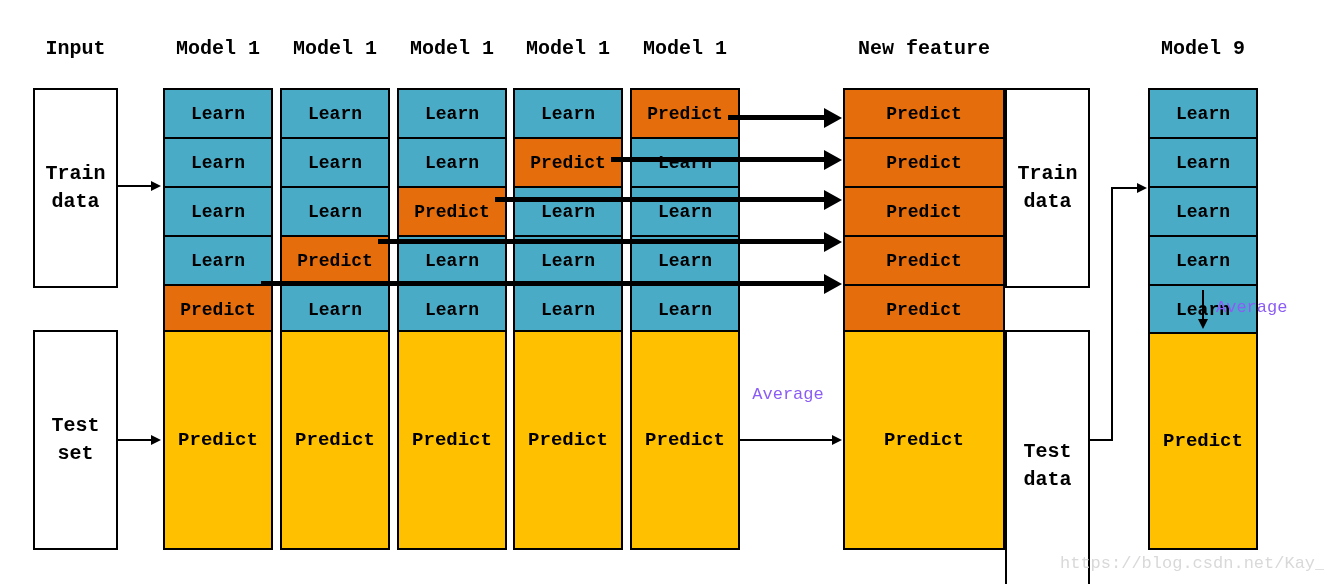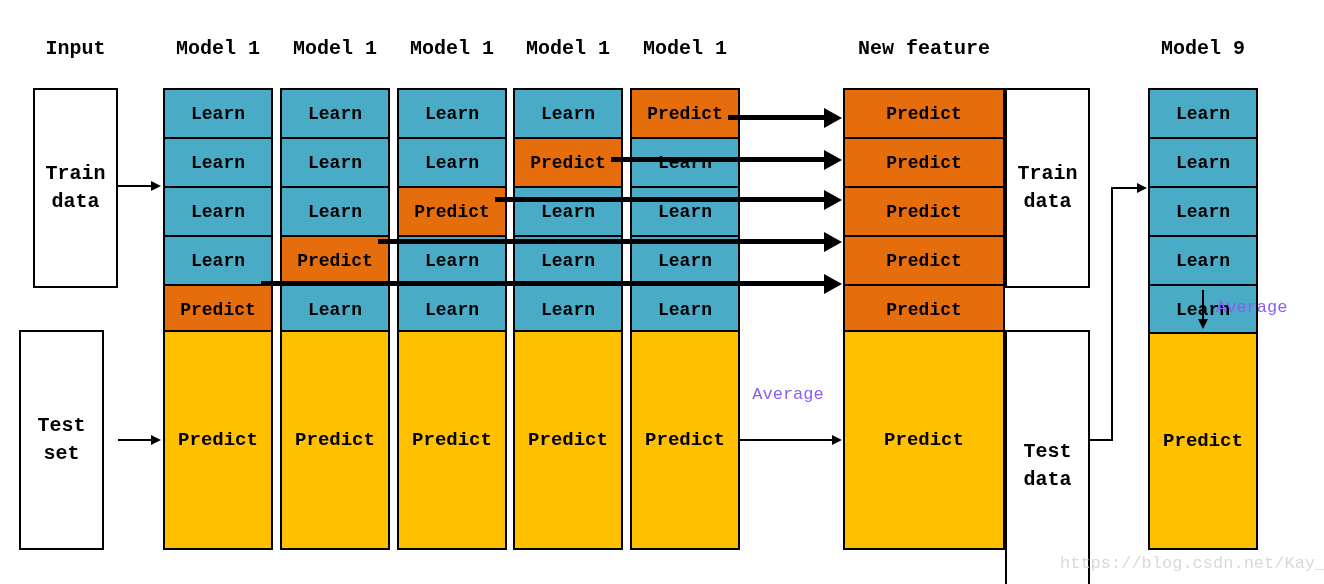--- a/index.html
+++ b/index.html
@@ -123,21 +123,21 @@
     <div class="cell teal">Learn</div>
     <div class="cell teal">Learn</div>
   </div>
 
   <div class="varrow" style="left:1202px;top:290px;height:30px;"></div>
   <div class="avg" style="left:1216px;top:298px;">Average</div>
   <div class="ybox" style="left:1148px;top:332px;width:110px;height:218px;">
     <span>Predict</span>
   </div>
 
-  <div class="wbox" style="left:19px;top:330px;width:85px;height:220px;">
+  <div class="wbox" style="left:33px;top:330px;width:85px;height:220px;">
     <span>Test set</span>
   </div>
   <div class="tarrow" style="left:118px;top:439px;width:34px;"></div>
 
   <div class="ybox" style="left:163px;top:330px;width:110px;height:220px;">
     <span>Predict</span>
   </div>
   <div class="ybox" style="left:280px;top:330px;width:110px;height:220px;">
     <span>Predict</span>
   </div>

